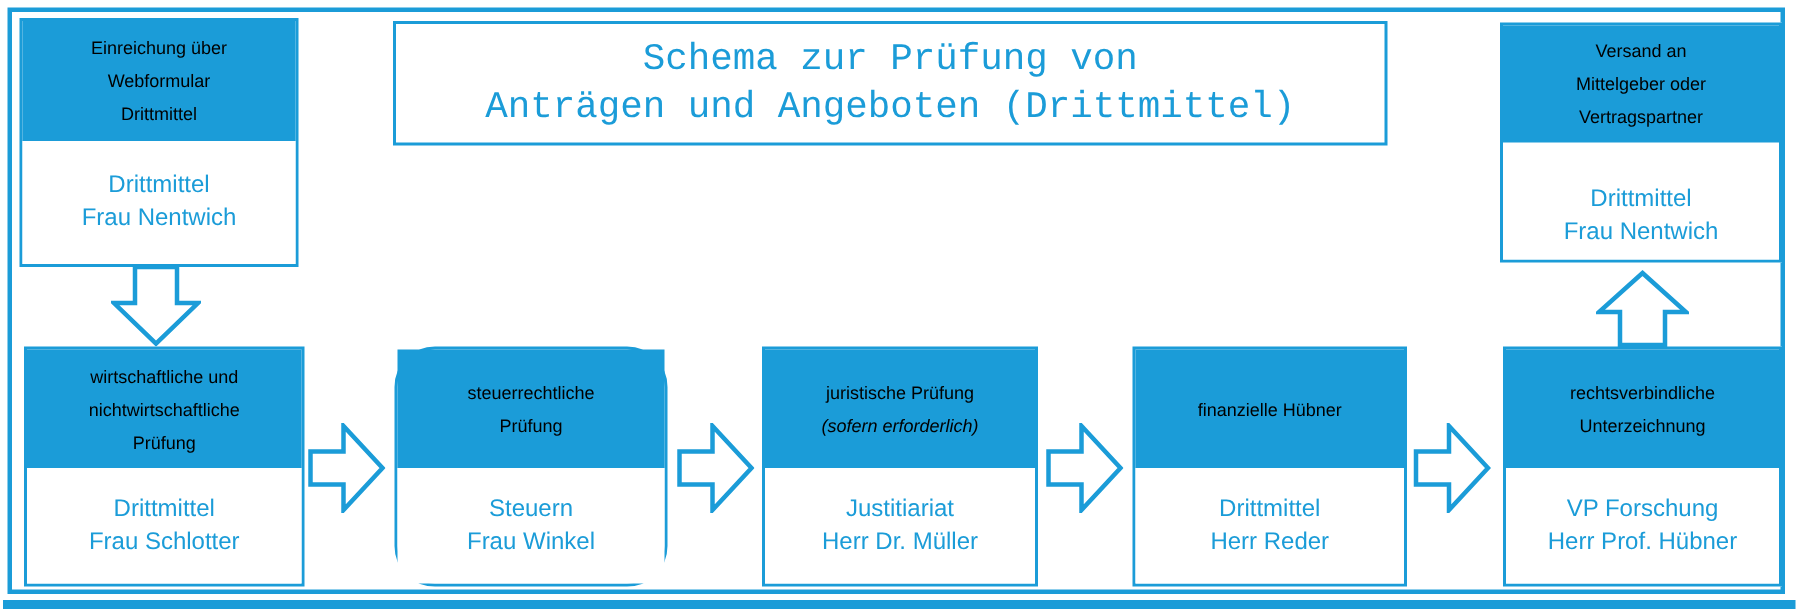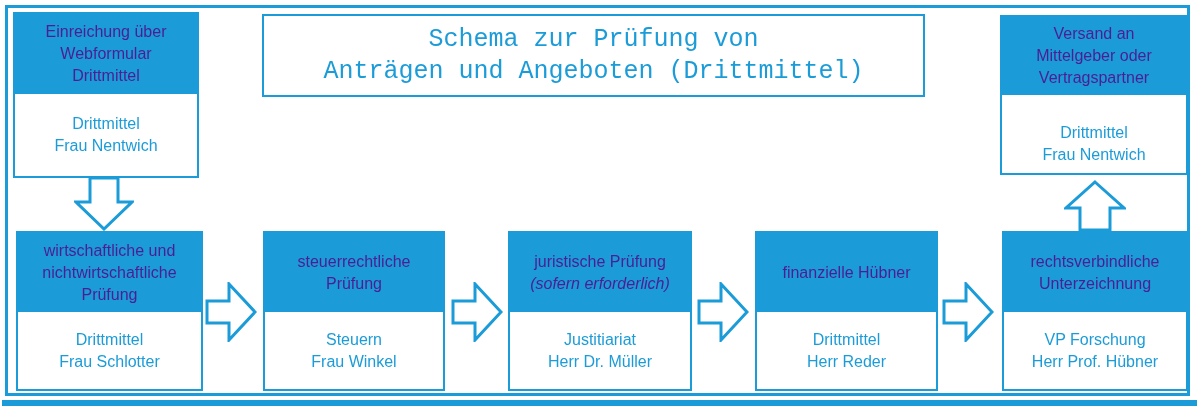--- a/index.html
+++ b/index.html
@@ -18,34 +18,34 @@
     position:absolute;left:262px;top:14px;width:663px;height:83px;
     border:2px solid #1b9cd8;box-sizing:border-box;background:#ffffff;
     display:flex;flex-direction:column;justify-content:center;align-items:center;
     color:#1b9cd8;font-size:25px;line-height:32px;text-align:center;font-family:Liberation Mono, monospace;
   }
   .node{
     position:absolute;border:2px solid #1b9cd8;box-sizing:border-box;background:#ffffff;
     display:flex;flex-direction:column;
   }
   .hdr{
-    background:#1b9cd8;color:#4c1d95;
+    background:#1b9cd8;color:#000000;
     display:flex;flex-direction:column;justify-content:center;align-items:center;
-    font-size:16px;line-height:22px;text-align:center;flex:0 0 auto;
+    font-size:12px;line-height:22px;text-align:center;flex:0 0 auto;
   }
   .bdy{
     background:#ffffff;color:#1b9cd8;flex:1 1 auto;
     display:flex;flex-direction:column;justify-content:center;align-items:center;
     font-size:16px;line-height:22px;text-align:center;
   }
   .it{font-style:italic;}
   .n-tl{left:13px;top:12px;width:186px;height:166px;}   .n-tl .hdr{height:80px;}
   .n-tr{left:1000px;top:15px;width:188px;height:160px;gap:20px;} .n-tr .hdr{height:78px;}
   .n-s1{left:16px;top:231px;width:187px;height:160px;}  .n-s1 .hdr{height:79px;}
-  .n-s2{left:263px;top:231px;width:182px;height:160px;} .n-s2 .hdr{height:79px;}
+  .n-s2{left:263px;top:231px;width:182px;height:160px;border-radius:27px;} .n-s2 .hdr{height:79px;}
   .n-s3{left:508px;top:231px;width:184px;height:160px;} .n-s3 .hdr{height:79px;}
   .n-s4{left:755px;top:231px;width:183px;height:160px;} .n-s4 .hdr{height:79px;}
   .n-s5{left:1002px;top:231px;width:186px;height:160px;}.n-s5 .hdr{height:79px;}
   .arrow{position:absolute;}
   .a-down{left:74px;top:176px;}
   .a-up{left:1064px;top:180px;}
   .a-r1{left:205px;top:282px;}
   .a-r2{left:451px;top:282px;}
   .a-r3{left:697px;top:282px;}
   .a-r4{left:942px;top:282px;}

